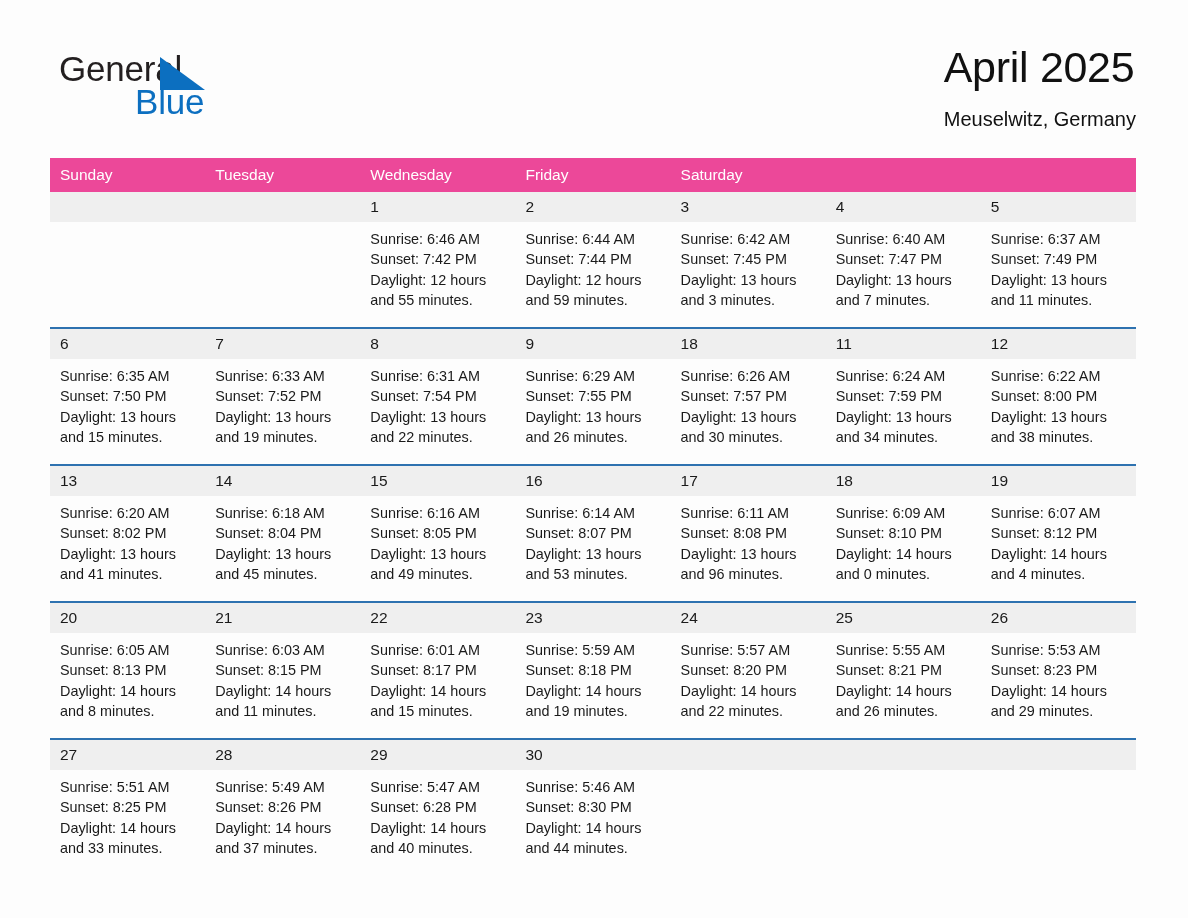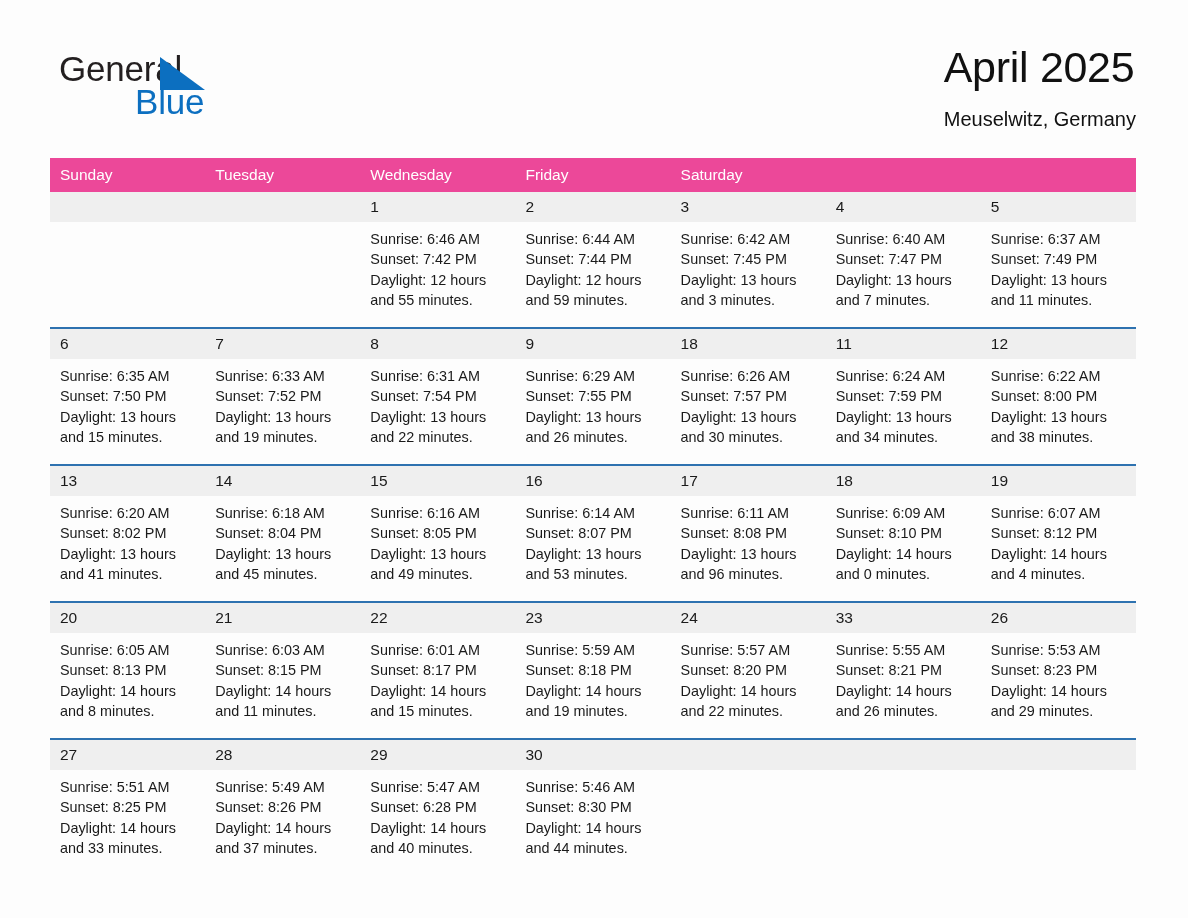--- a/index.html
+++ b/index.html
@@ -338,21 +338,21 @@
             </div>
           </div>
         </div>
         <div class="week">
           <div class="week-numbers">
             <div class="daynum">20</div>
             <div class="daynum">21</div>
             <div class="daynum">22</div>
             <div class="daynum">23</div>
             <div class="daynum">24</div>
-            <div class="daynum">33</div>
+            <div class="daynum">25</div>
             <div class="daynum">26</div>
           </div>
           <div class="week-bodies">
             <div class="daybody">
               <p>Sunrise: 6:05 AM</p>
               <p>Sunset: 8:13 PM</p>
               <p>Daylight: 14 hours</p>
               <p>and 8 minutes.</p>
             </div>
             <div class="daybody">

